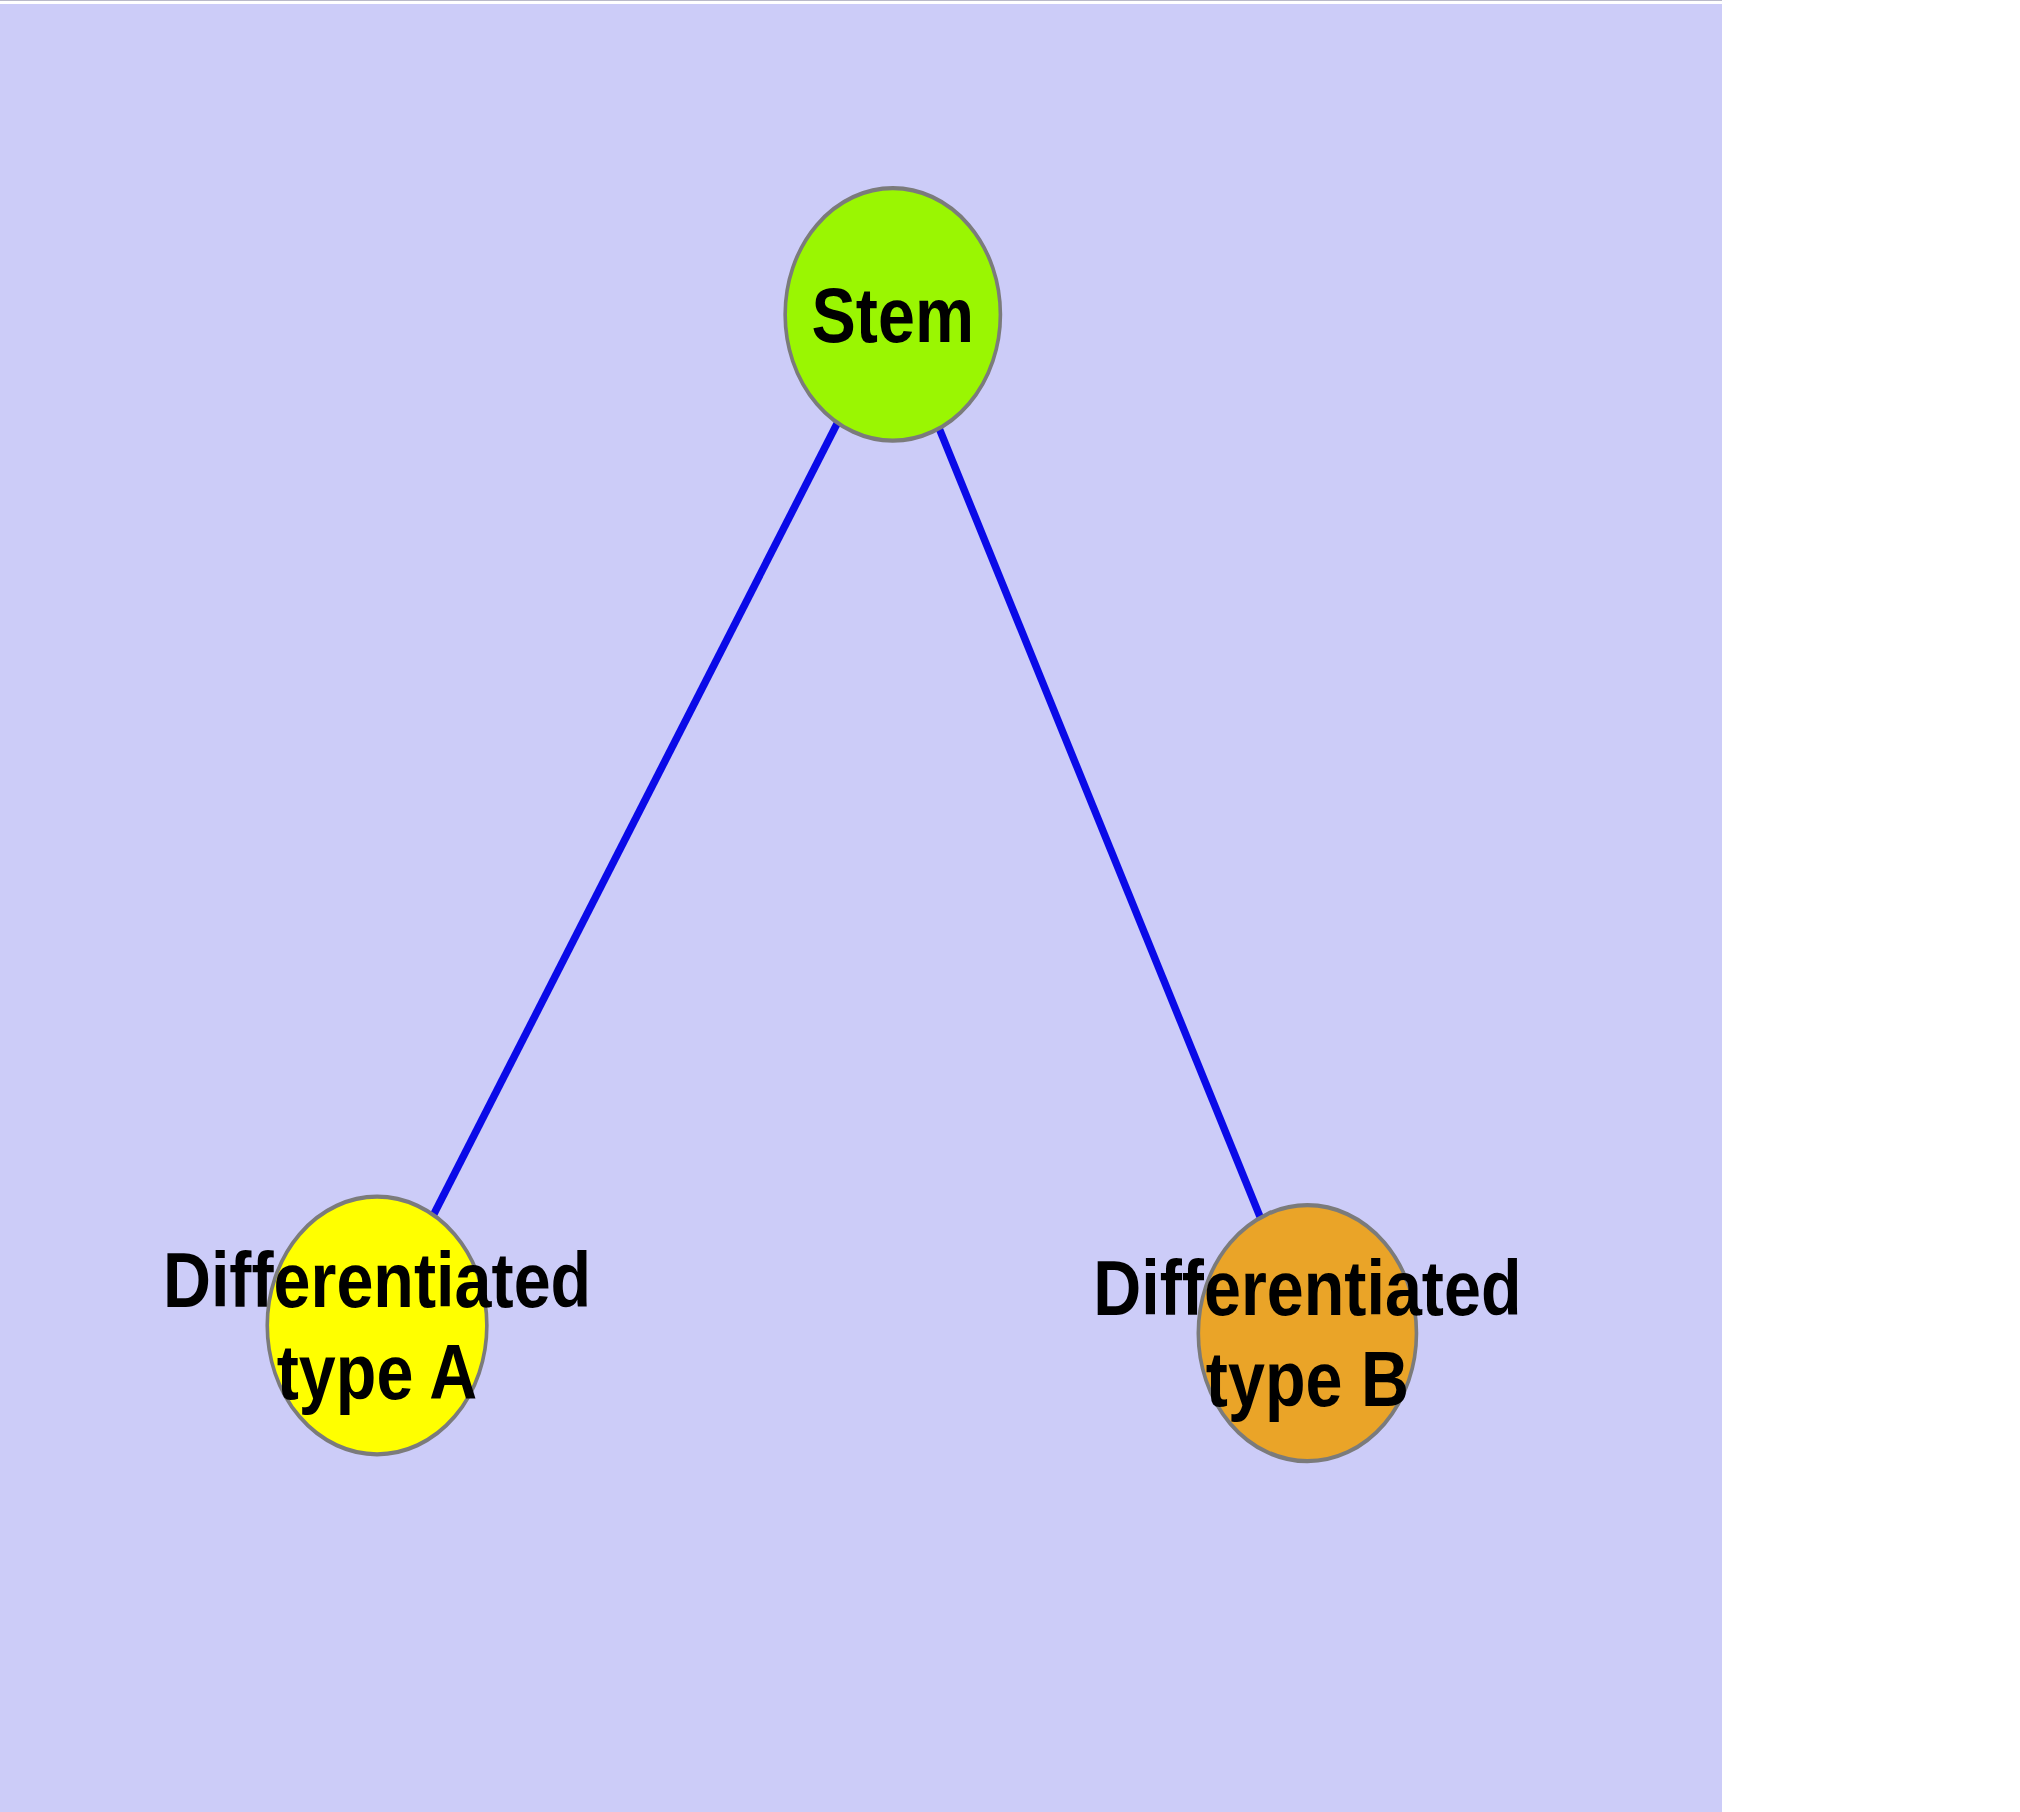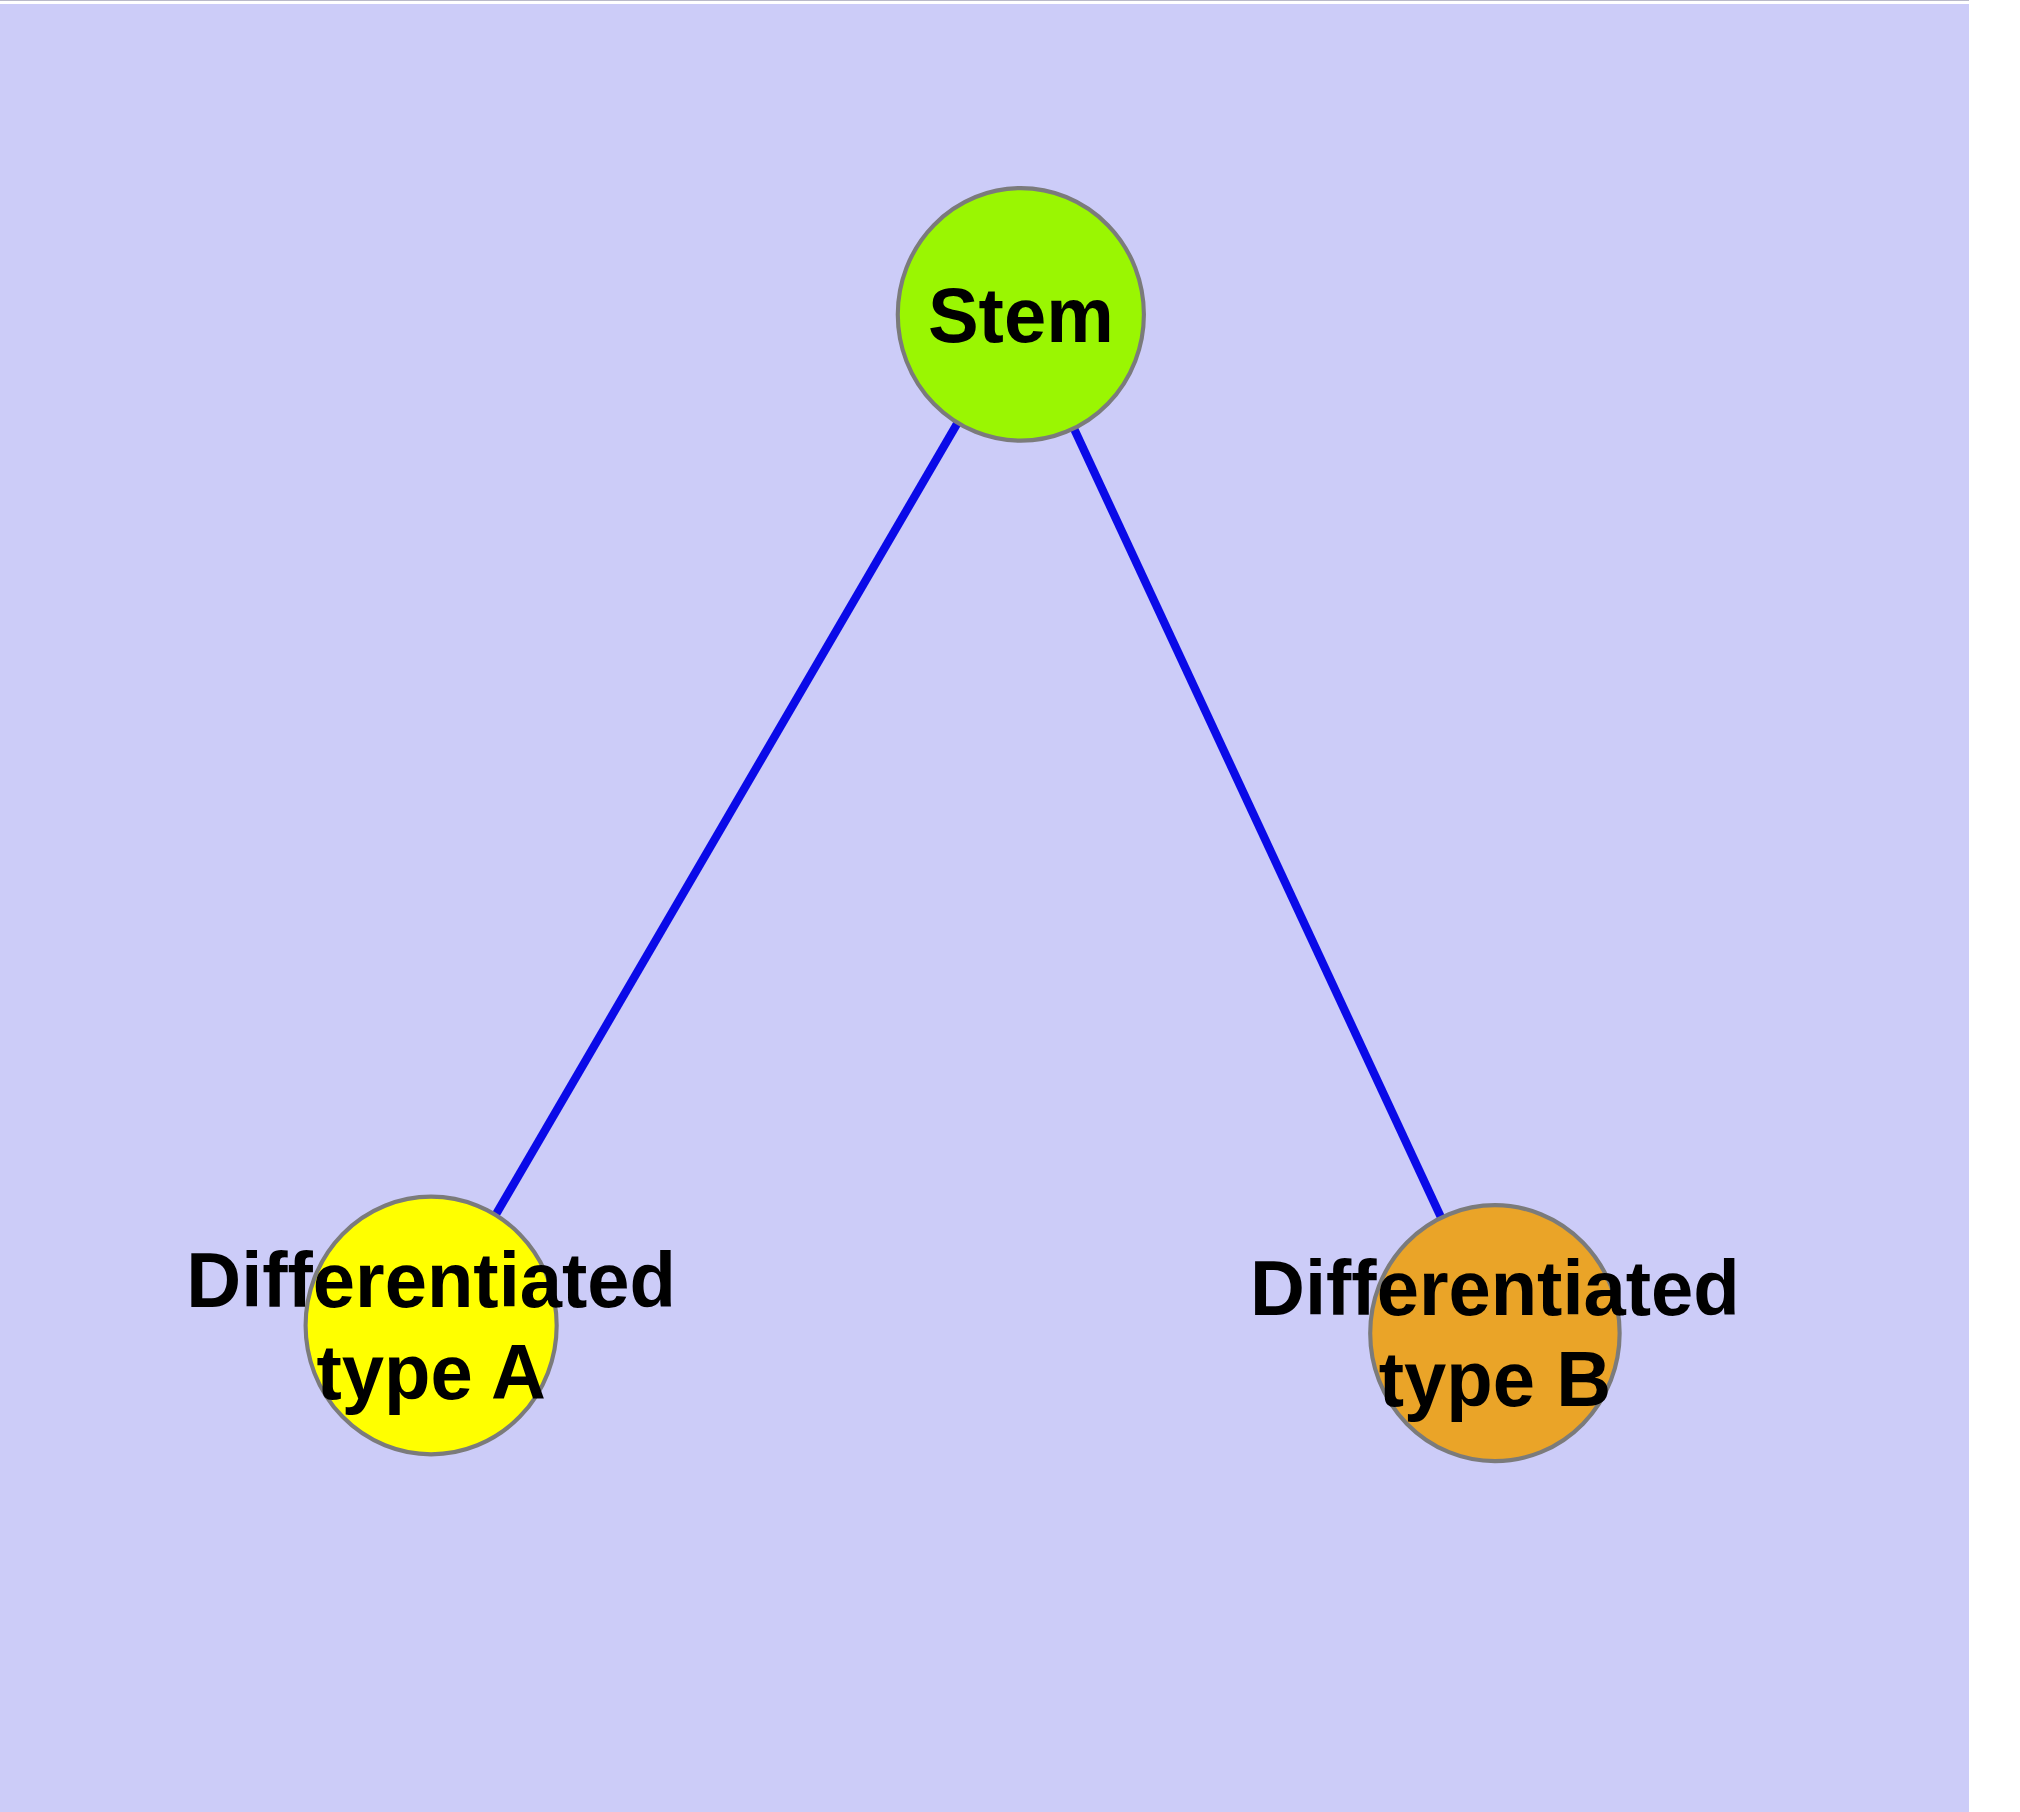--- a/index.html
+++ b/index.html
@@ -31,21 +31,21 @@
     display: block;
   }
   svg.graph text {
     font-family: "Liberation Sans", sans-serif;
     font-weight: bold;
   }
 </style>
 </head>
 <body>
 
-<div class="stage" id="stage" style="background: rgb(204, 204, 248); width: 1969px; height: 1812px;">
+<div class="stage" id="stage" style="background: rgb(204, 204, 248); width: 1722px; height: 1812px;">
   <div class="top-strip" id="top-strip" style="height: 4.2px; background: rgb(255, 255, 255); border-top: 0.8px solid rgb(185, 185, 201);"></div>
   <svg class="graph" id="graph-svg" xmlns="http://www.w3.org/2000/svg" viewBox="0 0 2384 2138" preserveAspectRatio="none">
     <g id="edges-layer">
         <line x1="1236" y1="371" x2="522" y2="1564" stroke="#0A0AE8" stroke-width="10"></line>
         <line x1="1236" y1="371" x2="1810" y2="1573" stroke="#0A0AE8" stroke-width="10"></line>
       </g>
     <g id="nodes-layer">
         <circle cx="1236" cy="371" r="149" fill="#9AF602" stroke="#7B7B7B" stroke-width="5"></circle>
         <circle cx="522" cy="1564" r="152" fill="#FFFF00" stroke="#7B7B7B" stroke-width="5"></circle>
         <circle cx="1810" cy="1573" r="151" fill="#EAA428" stroke="#7B7B7B" stroke-width="5"></circle>

